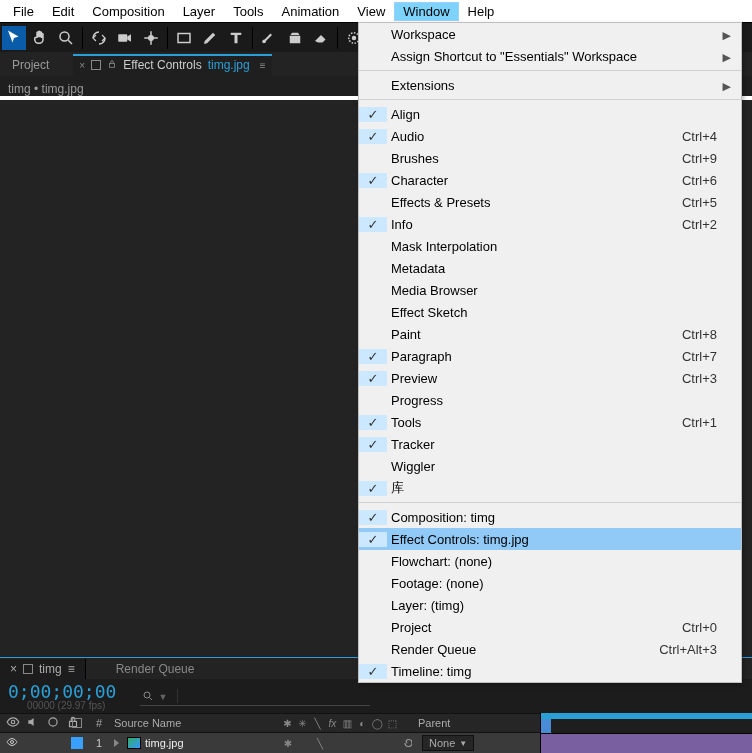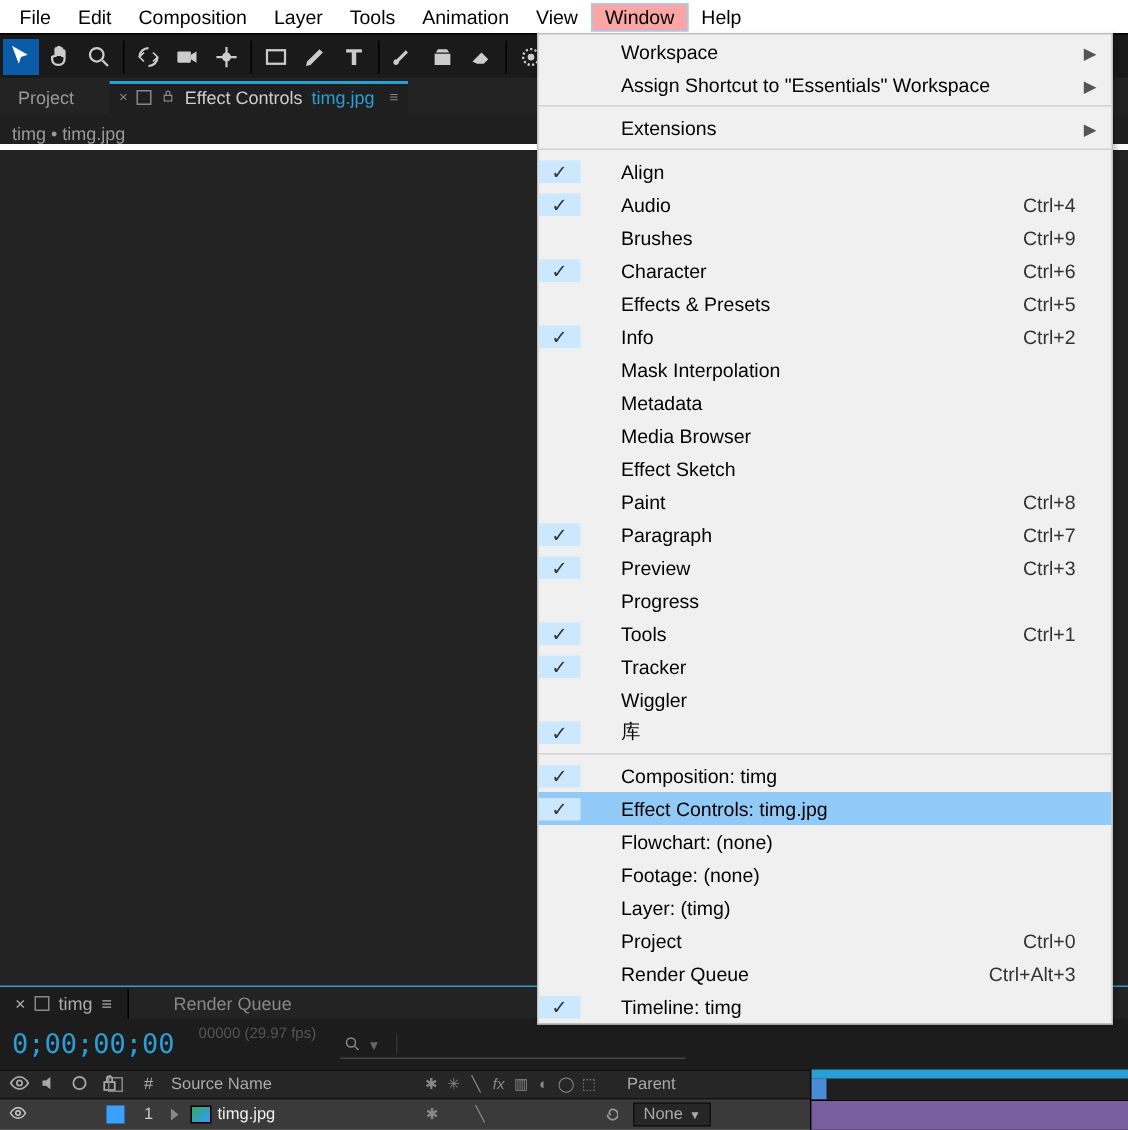--- a/index.html
+++ b/index.html
@@ -1,20 +1,20 @@
 <!DOCTYPE html>
 <html><head>
 <meta charset="utf-8">
 <style>
   * { margin: 0; padding: 0; box-sizing: border-box; font-family: "Segoe UI", Tahoma, sans-serif; }
   html, body { width: 752px; height: 753px; overflow: hidden; background: #fff; }
   
   .menubar { height: 22px; background: #fff; display: flex; align-items: center; font-size: 13px; color: #000; padding: 0 4px; }
   .menubar .menu-item { padding: 2px 9px; cursor: default; }
-  .menubar .menu-item.active { background: #fca5a5; border: 1px solid #99d1ff; padding: 1px 8px; }
+  .menubar .menu-item.active { background: #7dd3fc; border: 1px solid #99d1ff; padding: 1px 8px; }
   
   .toolbar { height: 30px; background: #1a1a1a; border-top: 1px solid #000; display: flex; align-items: center; padding: 0 2px; gap: 2px; }
   .toolbar .tool { width: 24px; height: 24px; display:flex; align-items:center; justify-content:center; color:#ccc; }
   .toolbar .tool.active { background:#0a5ca8; }
   .toolbar svg { width:18px; height:18px; }
   .toolbar .sep { width:1px; height:22px; background:#000; margin:0 2px; }
   
   .panel-tabs { height: 24px; background:#232323; display:flex; align-items:flex-end; font-size:12px; color:#999; padding-left:6px; gap:18px; }
   .panel-tabs .tab { padding:4px 6px 4px 6px; display:flex; align-items:center; gap:6px; }
   .panel-tabs .tab.first { color:#999; }
@@ -26,21 +26,21 @@
   .ec-body { background:#1f1f1f; color:#999; font-size:12px; padding:6px 8px; height: 20px;}
   
   .main-dark { background:#232323; width:100%; position:absolute; top:100px; bottom:0; left:0; }
   
   .lower { position:absolute; bottom:0; left:0; right:0; }
   .lower-tabs { height:22px; background:#232323; border-top:1px solid #2a9fd6; display:flex; align-items:center; font-size:12px; color:#aaa; }
   .lower-tabs .ltab { background:#1c1c1c; padding:3px 10px; display:flex; align-items:center; gap:6px; border-right:1px solid #000;}
   .lower-tabs .queue { padding-left:30px; color:#888; }
   .timecode-row { background:#1c1c1c; height:34px; display:flex; align-items:center; font-size:12px; }
   .timecode { color:#2a9fd6; font-family: monospace; font-size:18px; padding:0 8px; }
-  .timecode-sub { color:#555; font-size:10px; padding-left:8px; margin-top:-2px;}
+  .timecode-sub { color:#555; font-size:10px; padding-left:8px; margin-top:-2px;text-align:center;}
   .search-box { margin-left:16px; display:flex; align-items:center; gap:4px; background:#1c1c1c; border-bottom:1px solid #444; padding:2px 2px; width:230px;}
   .search-box svg { width:12px; height:12px; stroke:#888;}
   .search-sep { width:1px; height:14px; background:#333; margin-left:6px;}
   .hdr-row { background:#262626; height:20px; display:flex; align-items:center; font-size:11px; color:#aaa; border-top:1px solid #111; border-bottom:1px solid #111;}
   .hdr-row .cell { display:flex; align-items:center; gap:4px; }
   .hdr-row .icons-left { width:66px; padding-left:6px; gap:6px;}
   .hdr-row .bullet-col { width:22px; justify-content:center;}
   .hdr-row .hash-col { width:22px; justify-content:center;}
   .hdr-row .name-col { width:168px; padding-left:4px;}
   .hdr-row .switch-col { width:120px; padding-left:4px; gap:4px;}
@@ -54,21 +54,21 @@
   .timeline-strip { position:absolute; right:0; bottom:0; height:40px; width:212px; background:#1e1e1e; border-left:1px solid #000;}
   .timeline-strip .bar-top { position:absolute; top:0; left:0; right:0; height:6px; background:#2a9fd6;}
   .timeline-strip .bar-body { position:absolute; top:20px; left:0; right:0; height:20px; background:#7a5fa0; border-top:1px solid #000;}
   .timeline-strip .handle { position:absolute; left:0; top:6px; width:10px; height:14px; background:#4a8bd6;}
   
   .dropdown { position:absolute; top:22px; left:358px; width:384px; background:#f0f0f0; border:1px solid #bfbfbf; box-shadow:2px 2px 4px rgba(0,0,0,.25); font-size:13px; color:#000; }
   .dropdown .row { height:22px; display:flex; align-items:center; padding:0 24px 0 0; position:relative; cursor:default;}
   .dropdown .row.highlight { background:#91c9f7; }
   .dropdown .check { width:28px; display:flex; justify-content:center; color:#333; }
   .dropdown .check.on { background:#cce8ff; }
-  .dropdown .label { flex:1; padding-left:4px;margin-left:23px; }
+  .dropdown .label { flex:1; padding-left:4px; }
   .dropdown .shortcut { color:#333; padding-left:12px; }
   .dropdown .arrow { position:absolute; right:10px; top:6px; font-size:11px; color:#555;}
   .dropdown hr { border:none; border-top:1px solid #d0d0d0; margin:3px 0; }
   
   .ico { width:14px; height:14px; display:inline-block; }
   .switch-icon { width:12px;height:12px; display:flex; align-items:center; justify-content:center; color:#888; font-size:10px;}
   .twirldown { display:inline-block; transform: translateY(1px);}
   .parent-label { color:#aaa; padding-left:12px;}
   .parent-drop { background:#262626; border:1px solid #111; color:#aaa; padding:1px 6px; margin-left:6px; display:flex; align-items:center; gap:4px; font-size:11px;}
   .spiral { width:14px;height:14px; }
@@ -206,21 +206,21 @@
       <span style="width:10px;height:10px;border:1px solid #888;display:inline-block;"></span>
       <span>timg</span>
       <span class="menu-glyph">≡</span>
     </div>
     <div class="queue">
       <span>Render Queue</span>
     </div>
   </div>
 
   <div class="timecode-row">
-    <div style="display:flex; flex-direction:row;">
+    <div style="display:flex; flex-direction:column;">
       <div class="timecode">0;00;00;00</div>
       <div class="timecode-sub">00000 (29.97 fps)</div>
     </div>
     <div class="search-box">
       <svg viewBox="0 0 24 24" fill="none" stroke-width="2">
           <circle cx="10" cy="10" r="6"></circle>
           <path d="M15 15l5 5"></path>
         </svg>
       <span class="twirldown" style="color:#666;font-size:9px;">▼</span>
       <span class="search-sep"></span>

